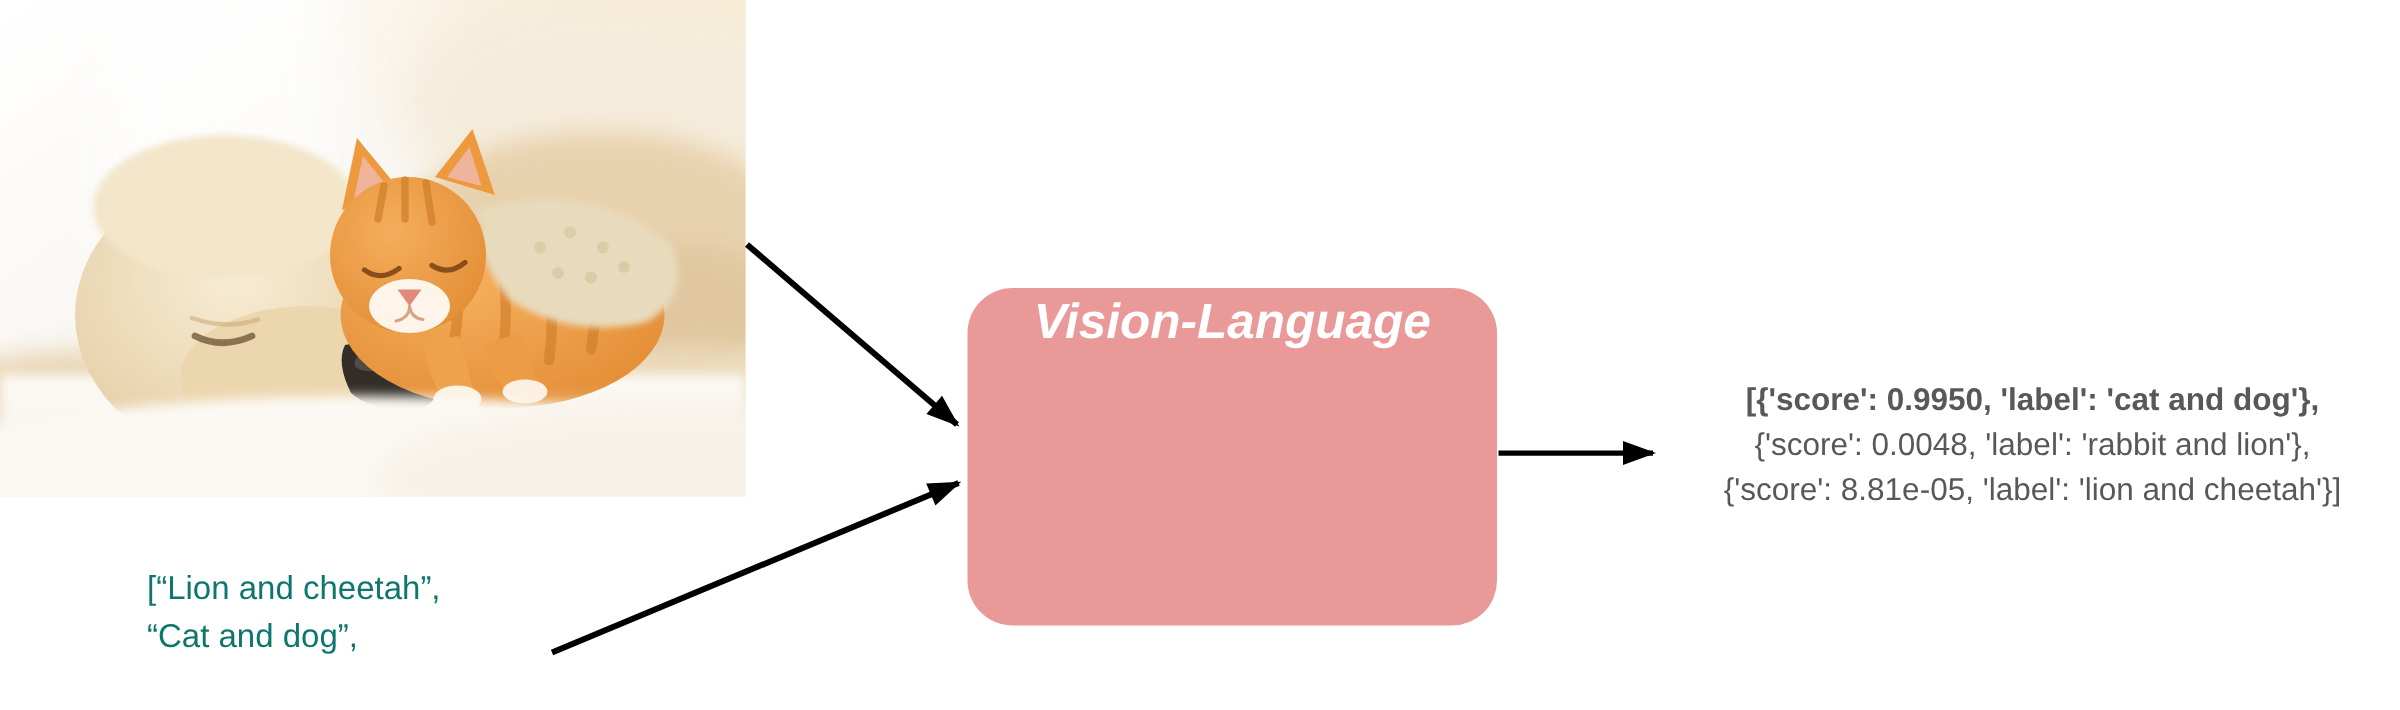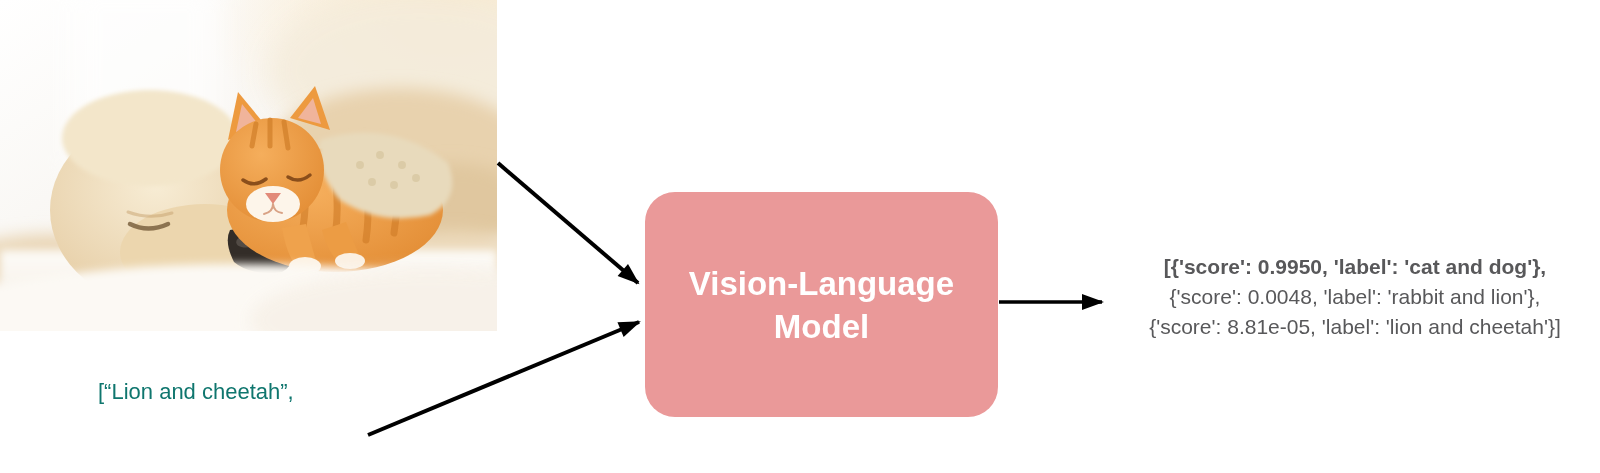--- a/index.html
+++ b/index.html
@@ -9,21 +9,21 @@
   }
   .abs{position:absolute;}
   .photo{left:0;top:0;width:497px;height:331px;}
   .photo svg{display:block;width:497px;height:331px;}
   .input-list{
     left:98px;top:376px;width:300px;text-align:left;
     font-size:22px;line-height:32px;color:#0f766e;
   }
   .vlm-box{
     left:645px;top:192px;width:353px;height:225px;border-radius:30px;
-    background:#ea9999;display:flex;align-items:center;justify-content:center;
+    background:#ea9999;display:flex;align-items:flex-start;justify-content:center;font-style:italic;
   }
   .vlm-title{
     font-size:33px;font-weight:bold;color:#ffffff;text-align:center;line-height:43px;
   }
   .arrows{left:0;top:0;width:1600px;height:473px;pointer-events:none;}
   .output{
     left:1085px;top:252px;width:540px;text-align:center;
     font-size:21px;line-height:30px;color:#58585a;
   }
   .output .line1{font-weight:bold;}
@@ -136,26 +136,26 @@
       <path d="M265,193 L281,193 L273,204 Z" fill="#e28a79"></path>
       <path d="M273,204 Q273,212 264,214 M273,204 Q274,212 282,213" stroke="#d9a285" stroke-width="2" fill="none" stroke-linecap="round"></path>
 
       <ellipse cx="240" cy="332" rx="330" ry="68" fill="#fcf9f4" filter="url(#b4)"></ellipse>
       <ellipse cx="430" cy="320" rx="180" ry="50" fill="#f7f1e8" opacity="0.9" filter="url(#b8)"></ellipse>
     </svg>
   </div>
 
   <div class="abs input-list">
     <div>[“Lion and cheetah”,</div>
+    <div>“Cat and dog”,</div>
   </div>
 
   <div class="abs vlm-box" style="background: rgb(234, 153, 153);">
     <div class="vlm-title" style="color: rgb(255, 255, 255);">
       <div>Vision-Language</div>
-      <div>Model</div>
     </div>
   </div>
 
   <svg class="abs arrows" viewBox="0 0 1600 473">
     <defs>
       <marker id="ah" markerUnits="userSpaceOnUse" markerWidth="26" markerHeight="20" refX="22" refY="10" orient="auto">
         <path d="M2,2 L24,10 L2,18 Z" fill="#000000"></path>
       </marker>
     </defs>
     <line x1="498" y1="163" x2="638" y2="283" stroke="#000000" stroke-width="4" marker-end="url(#ah)"></line>

